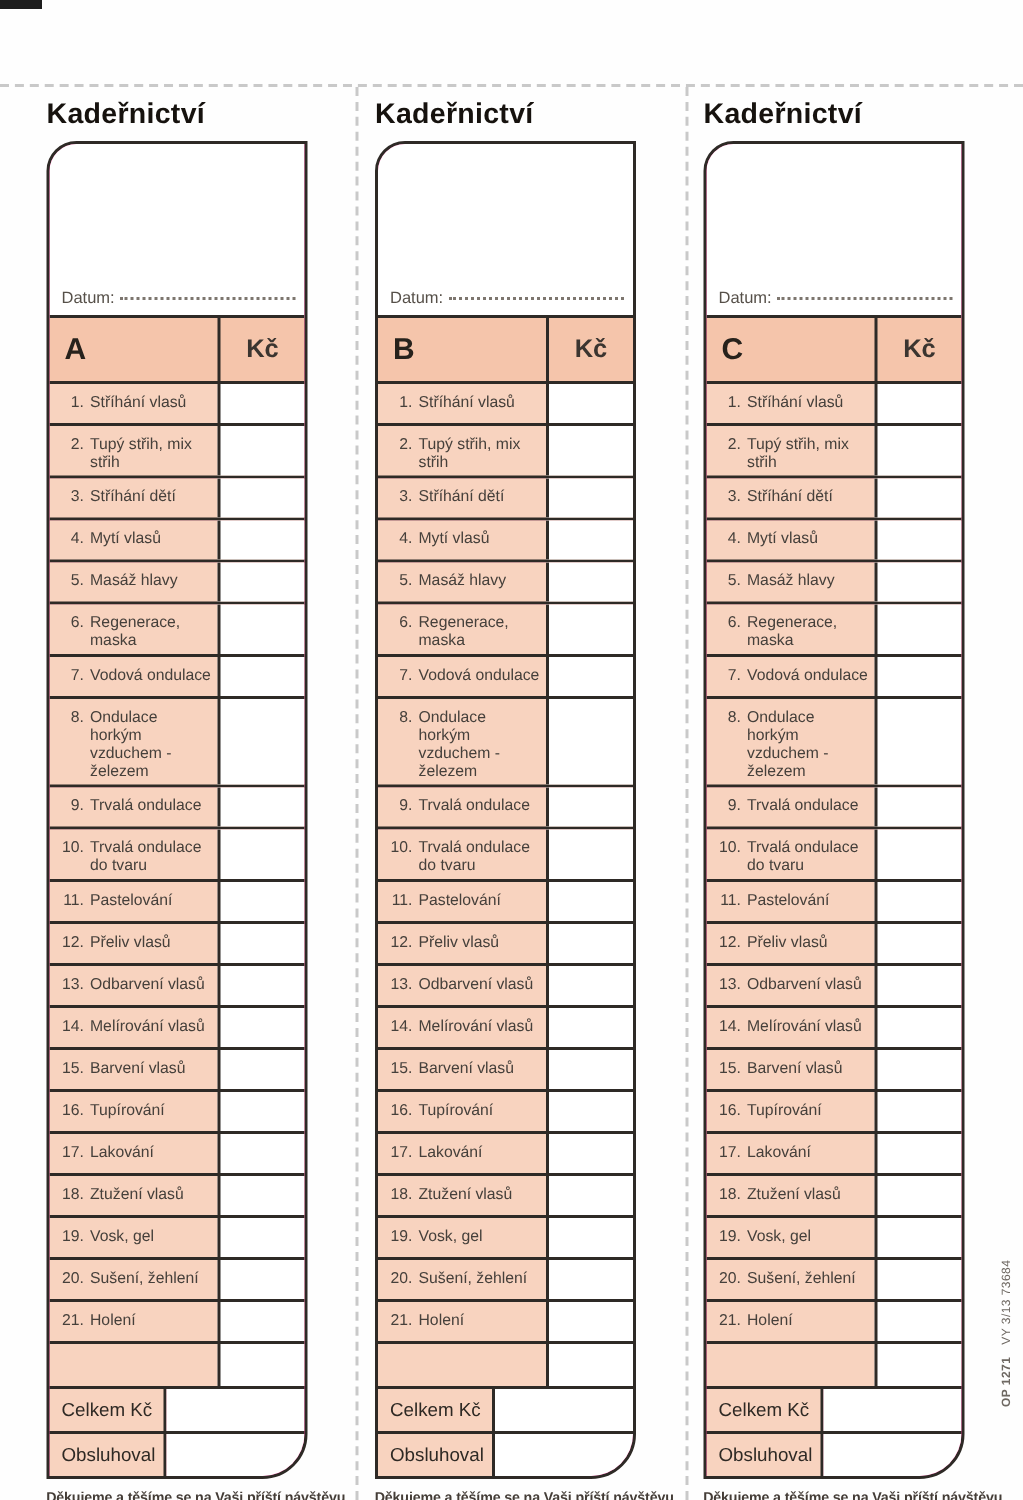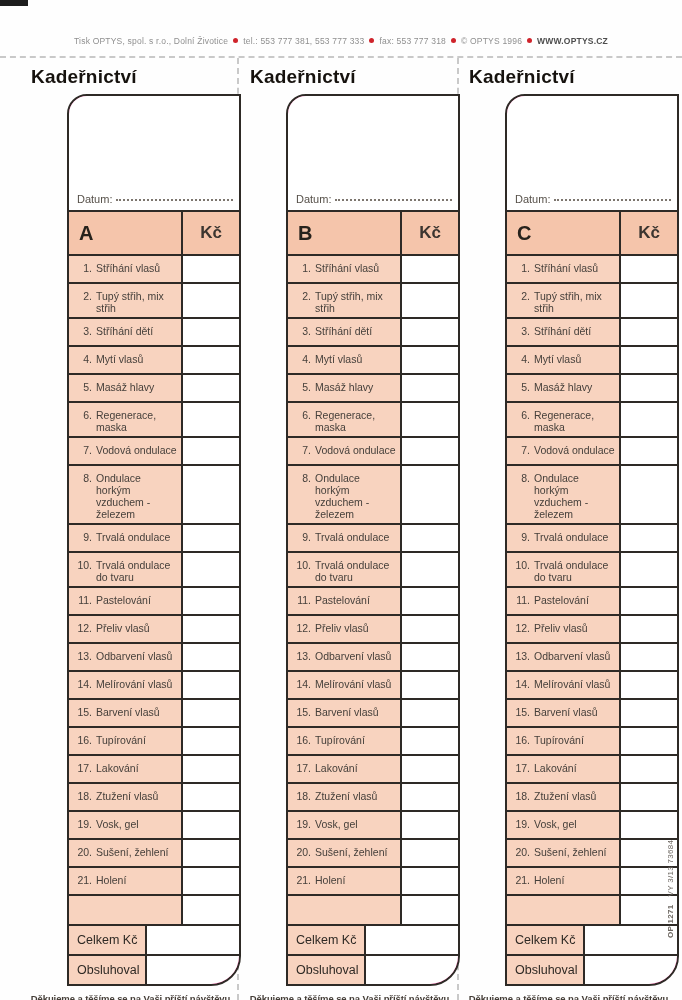--- a/index.html
+++ b/index.html
@@ -25,21 +25,21 @@
   .perf-v.v1{left:237px;} .perf-v.v2{left:457px;}
 
   .tickets-row{position:absolute;left:0;top:64px;width:682px;display:flex;}
   .ticket{box-sizing:border-box;}
   .ticket:nth-child(1){width:238px;padding-left:31px;}
   .ticket:nth-child(2){width:220px;padding-left:12px;}
   .ticket:nth-child(3){width:224px;padding-left:11px;}
   .ticket-title{height:30px;line-height:26px;font-size:19px;font-weight:bold;color:var(--title-color);letter-spacing:.2px;}
   .box{
     width:174px;box-sizing:border-box;border:2px solid var(--border-dark);
-    border-radius:20px 0 30px 0;background:#ec4899;overflow:hidden;margin-left:36px;
+    border-radius:20px 0 30px 0;background:#ec4899;overflow:hidden;
   }
   .datum-area{height:114px;position:relative;background:#fff;border-bottom:2px solid var(--border-dark);}
   .datum-line{position:absolute;left:8px;right:6px;bottom:5px;display:flex;align-items:baseline;font-size:11px;color:#565049;}
   .datum-dots{flex:1;margin-left:4px;border-bottom:2px dotted #7d766f;transform:translateY(-2px);}
   .head-row{height:42px;display:flex;background:var(--peach-header);border-bottom:2px solid var(--border-dark);}
   .head-letter{flex:1;display:flex;align-items:center;padding-left:10px;font-size:20px;font-weight:bold;color:#27221c;}
   .head-kc{width:58px;box-sizing:border-box;border-left:2px solid var(--border-dark);display:flex;align-items:center;justify-content:center;font-size:17px;font-weight:bold;color:#3b3530;}
   .item-row{display:flex;min-height:28px;box-sizing:border-box;border-bottom:2px solid var(--border-dark);background:var(--peach-row);}
   .item-row:last-of-type{border-bottom:none;}
   .item-cell{flex:1;display:flex;gap:4px;padding:6px 3px 3px 5px;font-size:10.5px;line-height:12px;color:var(--text-dark);}
@@ -57,23 +57,20 @@
   }
   .side-code .code-bold{font-weight:bold;margin-right:8px;}
 </style>
 </head>
 <body>
 
 <div class="page">
 
   <div class="reg-mark"></div>
 
-  <div class="print-header">
-    <span>Tisk OPTYS, spol. s r.o., Dolní Životice</span><span class="dot"></span><span>tel.: 553 777 381, 553 777 333</span><span class="dot"></span><span>fax: 553 777 318</span><span class="dot"></span><span>© OPTYS 1996</span><span class="dot"></span><span class="web">WWW.OPTYS.CZ</span>
-  </div>
 
   <div class="perf-h"></div>
   <div class="perf-v v1"></div>
   <div class="perf-v v2"></div>
 
   <div class="tickets-row">
   <div class="ticket">
     <div class="ticket-title">Kadeřnictví</div>
     <div class="box">
       <div class="datum-area">

